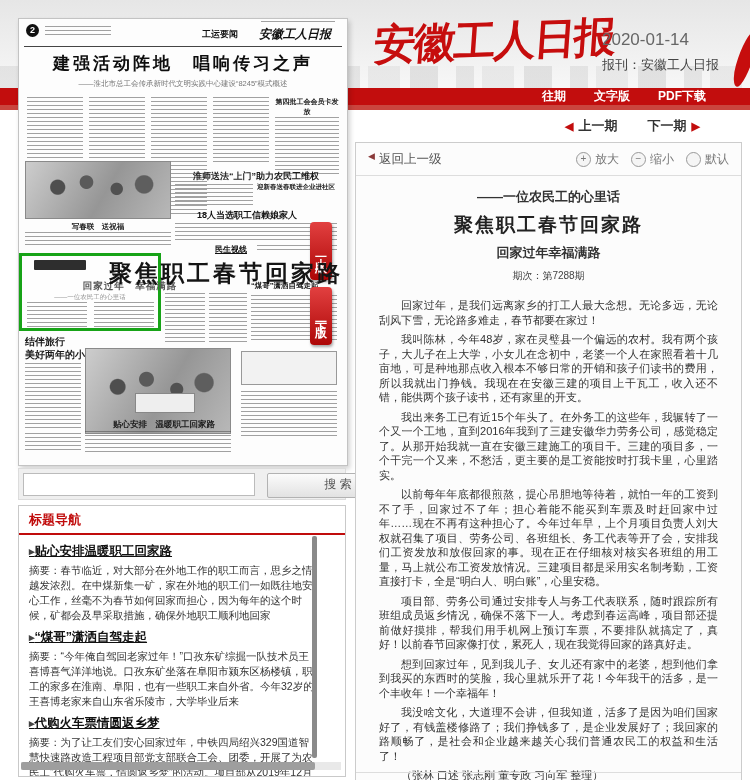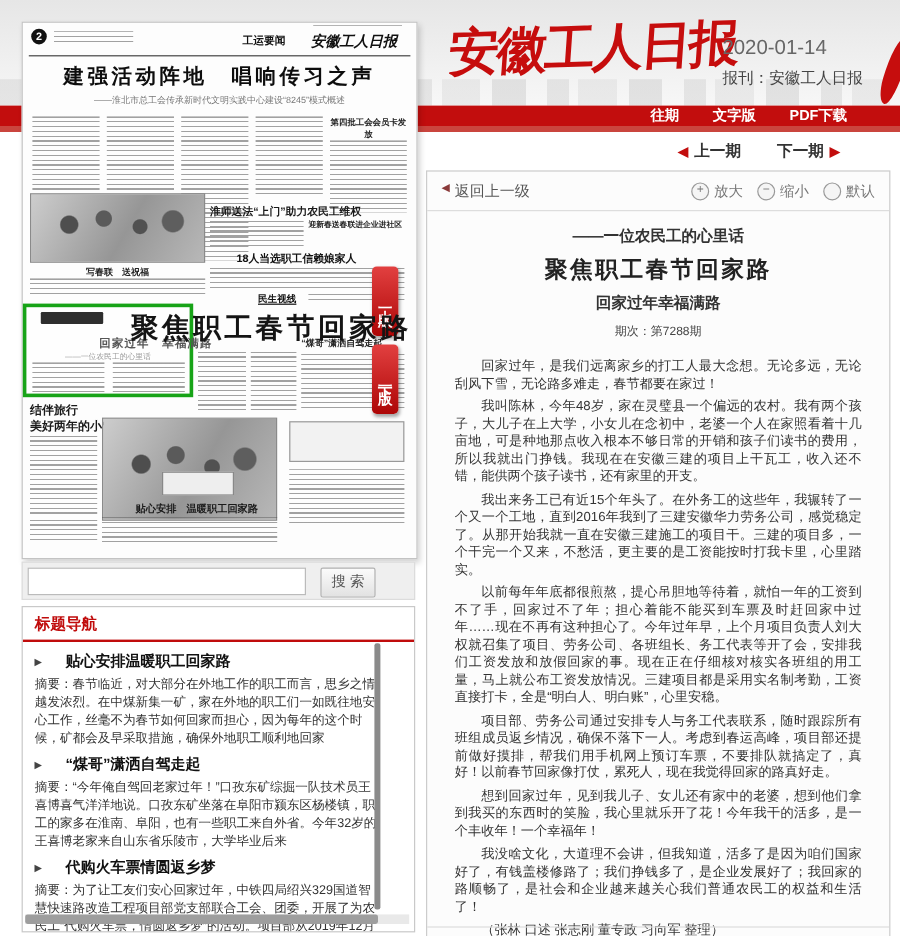--- a/index.html
+++ b/index.html
@@ -38,21 +38,21 @@
         font-size:9px;font-weight:bold;text-align:center;line-height:13px;}
   .sec-label{left:183px;top:9px;font-size:9px;font-weight:bold;color:#111;}
   .mini-mast{left:240px;top:7px;font-family:"Liberation Serif",serif;font-size:12px;
              font-weight:bold;font-style:italic;color:#101010;white-space:nowrap;}
   .prule{left:5px;top:27px;width:318px;border-top:1px solid #444;}
   .h-main{left:30px;top:33px;width:268px;text-align:center;font-family:"Liberation Serif",serif;
           font-size:17px;font-weight:bold;letter-spacing:3px;color:#0d0d0d;white-space:nowrap;}
   .h-sub{left:20px;top:60px;width:288px;text-align:center;font-size:7.5px;color:#777;white-space:nowrap;}
   .card-h{left:256px;top:78px;width:64px;font-size:7px;font-weight:bold;color:#222;text-align:center;}
   .h-rights{left:156px;top:151px;width:162px;font-size:9px;font-weight:bold;color:#1a1a1a;
-            white-space:nowrap;}
+            text-align:center;white-space:nowrap;}
   .h-couplets{left:238px;top:164px;width:80px;font-size:6.5px;font-weight:bold;color:#222;white-space:nowrap;}
   .h-members{left:178px;top:190px;width:140px;font-size:9px;font-weight:bold;color:#111;white-space:nowrap;}
   .cap-h{left:6px;top:203px;width:146px;text-align:center;font-size:7.5px;font-weight:bold;color:#222;}
   .sec2{left:196px;top:225px;font-size:8px;font-weight:bold;color:#111;text-decoration:underline;}
   .h-focus{left:90px;top:239px;font-family:"Liberation Serif",serif;font-size:23px;font-weight:bold;
            letter-spacing:3px;color:#141414;white-space:nowrap;z-index:3;}
   .h-driving{left:232px;top:262px;font-size:7.5px;font-weight:bold;color:#222;white-space:nowrap;}
   .h-trip1{left:6px;top:316px;font-size:10px;font-weight:bold;color:#1a1a1a;}
   .h-trip2{left:6px;top:329px;font-size:10px;font-weight:bold;color:#1a1a1a;white-space:nowrap;}
   .h-warm{left:94px;top:400px;width:170px;font-size:8.5px;font-weight:bold;color:#1a1a1a;white-space:nowrap;}
@@ -77,29 +77,29 @@
         color:#fff;font-size:12px;font-weight:bold;writing-mode:vertical-rl;text-align:center;
         letter-spacing:2px;line-height:22px;}
   .vtab.prev{top:222px;} .vtab.next{top:287px;}
   
   .searchpanel{position:absolute;left:18px;top:468px;width:328px;height:32px;background:#efefef;
                border:1px solid #dcdcdc;box-sizing:border-box;}
   .searchpanel input{position:absolute;left:4px;top:4px;width:232px;height:23px;border:1px solid #bbb;
                      background:#fff;box-sizing:border-box;font-size:12px;padding:0 6px;}
   .searchbtn{position:absolute;left:248px;top:4px;width:44px;height:23px;border:1px solid #b2b2b2;
              background:linear-gradient(#fbfbfb,#e2e2e2);border-radius:2px;font-size:12px;color:#555;
-             text-align:center;line-height:21px;cursor:pointer;}
+             text-align:center;line-height:21px;cursor:pointer;padding-left:48px;}
   
   .tocpanel{position:absolute;left:18px;top:505px;width:328px;height:272px;background:#fff;
             border:1px solid #c9c9c9;box-sizing:border-box;overflow:hidden;}
   .toc-head{padding:5px 10px 4px;font-size:13px;font-weight:bold;color:#c00c0c;
             border-bottom:2px solid #c00c0c;}
   .toc-list{padding:2px 30px 2px 10px;}
   .toc-title{margin-top:6px;font-size:12.5px;font-weight:bold;color:#111;cursor:pointer;
-             display:flex;gap:20px;align-items:baseline;}
+             display:flex;gap:0;align-items:baseline;text-decoration:underline;}
   .icon-tri::before{content:"▸";color:#444;font-size:11px;}
   .toc-sum{margin-top:3px;font-size:10.5px;color:#333;line-height:15px;}
   .toc-vbar{position:absolute;right:28px;top:30px;width:5px;height:222px;background:#8a8a8a;border-radius:2px;}
   .toc-htrack{position:absolute;left:2px;top:256px;width:320px;height:8px;background:#e9e9e9;}
   .toc-hbar{position:absolute;left:2px;top:256px;width:294px;height:8px;background:#9e9e9e;border-radius:2px;}
   
   .artpanel{position:absolute;left:355px;top:142px;width:387px;height:700px;background:#fcfcfc;
             border:1px solid #ccc;box-sizing:border-box;}
   .art-head{height:32px;display:flex;justify-content:space-between;align-items:center;
             padding:0 12px;border-bottom:1px solid #ddd;}

